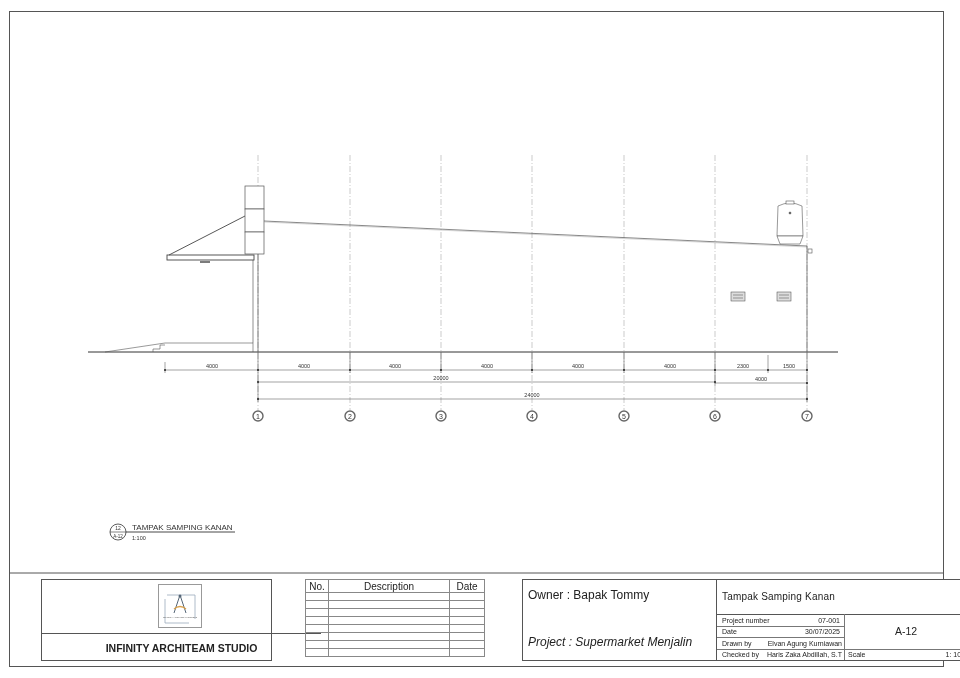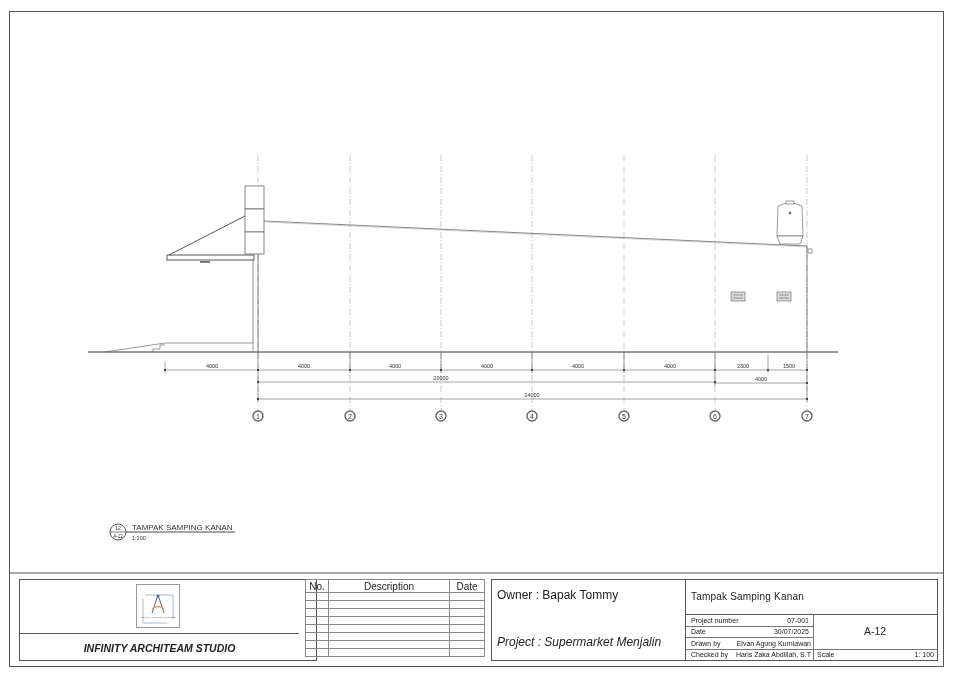--- a/index.html
+++ b/index.html
@@ -1,19 +1,19 @@
 <!DOCTYPE html>
 <html><head>
 <meta charset="utf-8">
 <style>
   html,body{margin:0;padding:0;background:#fff;}
   body{width:960px;height:678px;position:relative;overflow:hidden;font-family:"Liberation Sans",sans-serif;color:#222;}
   .sheet{position:absolute;left:9px;top:11px;width:935px;height:656px;border:1px solid #555;box-sizing:border-box;}
   svg.draw{position:absolute;left:0;top:0;}
-  .tb{position:absolute;border:1px solid #555;box-sizing:border-box;background:#fff;}
+  .tb{position:absolute;border:1px solid #555;box-sizing:border-box;background:#fff;margin-left:31px;}
   .abs{position:absolute;}
   .studio-name{font-weight:bold;font-size:10.5px;text-align:center;}
   .rev-table{border-collapse:collapse;font-size:10px;padding-left:28px;}
   .rev-table td{border:1px solid #888;height:7px;padding:0;}
   .rev-table th{border:1px solid #888;font-weight:normal;font-size:10px;height:12px;padding:0;}
   .info-cell{position:absolute;font-size:7px;color:#222;white-space:nowrap;}
   .dim{font-family:"Liberation Sans",sans-serif;font-size:5.5px;fill:#333;}
 </style>
 </head>
 <body>
@@ -159,21 +159,21 @@
     <text x="118" y="530" font-size="5" text-anchor="middle" fill="#333">12</text>
     <text x="118" y="538" font-size="4.5" text-anchor="middle" fill="#333">A-12</text>
     <line x1="126" y1="532" x2="235" y2="532" stroke="#333" stroke-width="0.9"></line>
     <text x="132" y="530" font-size="8" fill="#333">TAMPAK SAMPING KANAN</text>
     <text x="132" y="540" font-size="5.5" fill="#333">1:100</text>
   </g>
 
   <line x1="9" y1="573" x2="944" y2="573" stroke="#555" stroke-width="1"></line>
 </svg>
 
-<div class="tb" style="left:19px;top:579px;width:298px;height:82px;font-style:italic;">
+<div class="tb" style="left:10px;top:579px;width:231px;height:82px;">
   <div class="abs" style="left:116px;top:4px;width:44px;height:44px;border:1px solid #999;box-sizing:border-box;">
     <svg width="42" height="42">
       <polyline points="8,10 36,10 36,34" fill="none" stroke="#9ab" stroke-width="0.8"></polyline>
       <polyline points="6,14 6,38 30,38" fill="none" stroke="#9ab" stroke-width="0.8"></polyline>
       <line x1="21" y1="10" x2="15" y2="28" stroke="#567" stroke-width="1"></line>
       <line x1="21" y1="10" x2="27" y2="28" stroke="#567" stroke-width="1"></line>
       <circle cx="21" cy="11" r="1.5" fill="#567"></circle>
       <path d="M15,24 Q21,19 27,24" fill="none" stroke="#d9a04a" stroke-width="1.3"></path>
       <text x="21" y="33" font-size="2.4" text-anchor="middle" fill="#555">INFINITY ARCHITEAM STUDIO</text>
     </svg>

